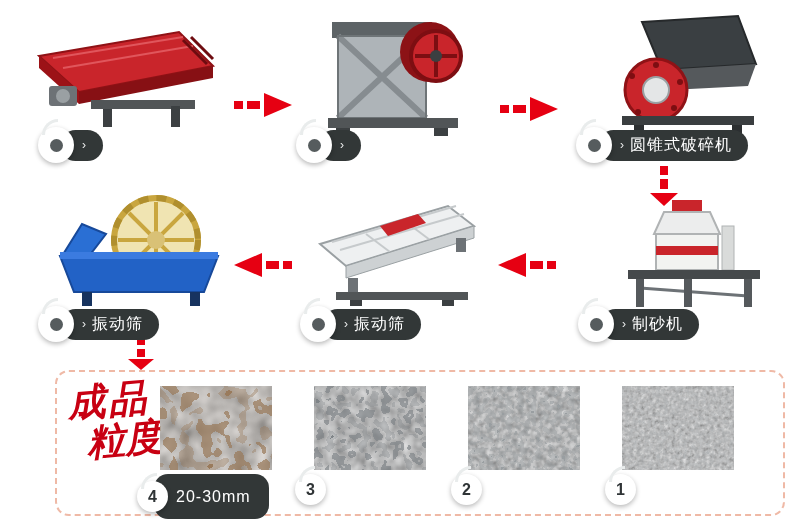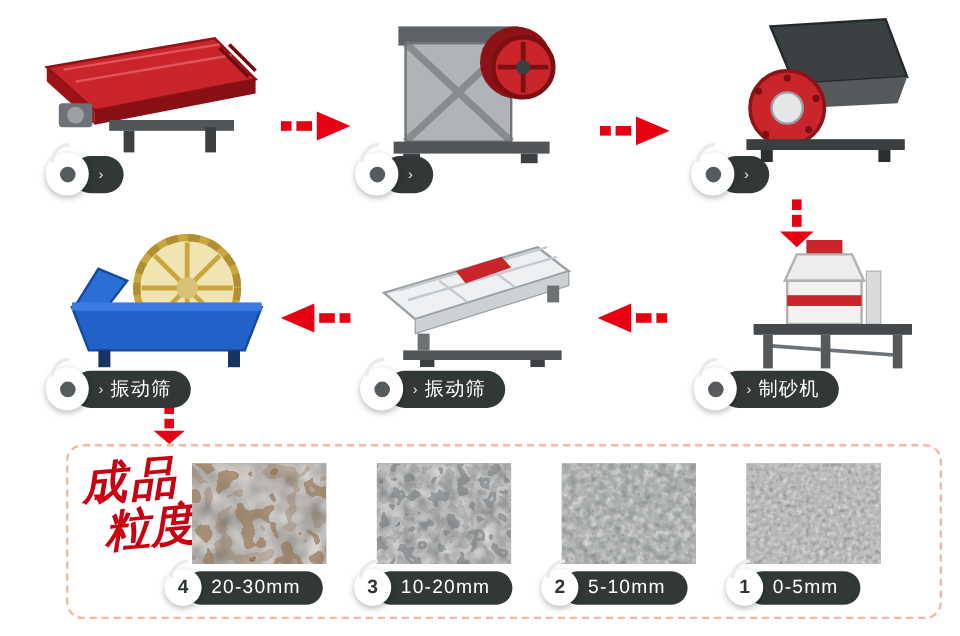--- a/index.html
+++ b/index.html
@@ -17,21 +17,21 @@
     justify-content:center;z-index:2;position:relative;flex:0 0 auto;}
   .pill-circle::before{content:"";position:absolute;top:-8px;left:4px;width:13px;height:13px;
     border:3px solid #e9ecec;border-right:none;border-bottom:none;border-radius:100% 0 0 0;}
   .pill-dot{width:13px;height:13px;border-radius:50%;background:#565c5e;}
   .pill-bar{height:31px;margin-left:-14px;background:#323737;color:#ffffff;
     border-radius:16px;display:flex;align-items:center;padding:0 16px 0 22px;
     font-size:16px;letter-spacing:1px;white-space:nowrap;gap:5px;}
   .pill-chevron{font-size:12px;opacity:.9;}
 
   .pill--product .pill-circle{width:31px;height:31px;}
-  .pill--product .pill-bar{height:28px;border-radius:14px;font-size:16px;padding:0 18px 0 22px;}
+  .pill--product .pill-bar{height:45px;border-radius:14px;font-size:16px;padding:0 18px 0 22px;}
   .pill-num{font-size:16px;font-weight:bold;color:#2f3436;}
 
   
   .panel{position:absolute;left:55px;top:370px;width:730px;height:146px;
     border:2px dashed #efb9a6;border-radius:14px;box-sizing:border-box;z-index:1;}
   .panel-title{position:absolute;left:12px;top:8px;color:#c80012;
     font-family:"DejaVu Serif",serif;font-weight:bold;font-style:italic;
     transform:rotate(-5deg);line-height:1.05;}
   .panel-title .t1{display:block;font-size:38px;letter-spacing:3px;}
   .panel-title .t2{display:block;font-size:38px;margin-left:16px;}
@@ -230,20 +230,21 @@
     <span class="pill-bar">
         <span class="pill-chevron">›</span>
       </span>
   </div>
   <div class="pill" style="left:576px;top:127px">
     <span class="pill-circle">
         <span class="pill-dot"></span>
       </span>
     <span class="pill-bar">
         <span class="pill-chevron">›</span>
+        <span>圆锥式破碎机</span>
       </span>
   </div>
 
   <div class="pill" style="left:38px;top:306px">
     <span class="pill-circle">
         <span class="pill-dot"></span>
       </span>
     <span class="pill-bar">
         <span class="pill-chevron">›</span>
         <span>振动筛</span>
@@ -296,35 +297,26 @@
           <span class="pill-num">4</span>
         </span>
       <span class="pill-bar">
           <span>20-30mm</span>
         </span>
     </div>
     <div class="pill pill--product" style="left:238px;top:102px">
       <span class="pill-circle">
           <span class="pill-num">3</span>
         </span>
-      <span class="pill-bar">
-          <span>10-20mm</span>
-        </span>
     </div>
     <div class="pill pill--product" style="left:394px;top:102px">
       <span class="pill-circle">
           <span class="pill-num">2</span>
         </span>
-      <span class="pill-bar">
-          <span>5-10mm</span>
-        </span>
     </div>
     <div class="pill pill--product" style="left:548px;top:102px">
       <span class="pill-circle">
           <span class="pill-num">1</span>
         </span>
-      <span class="pill-bar">
-          <span>0-5mm</span>
-        </span>
     </div>
   </div>
 
 </div>
 
 </body></html>

